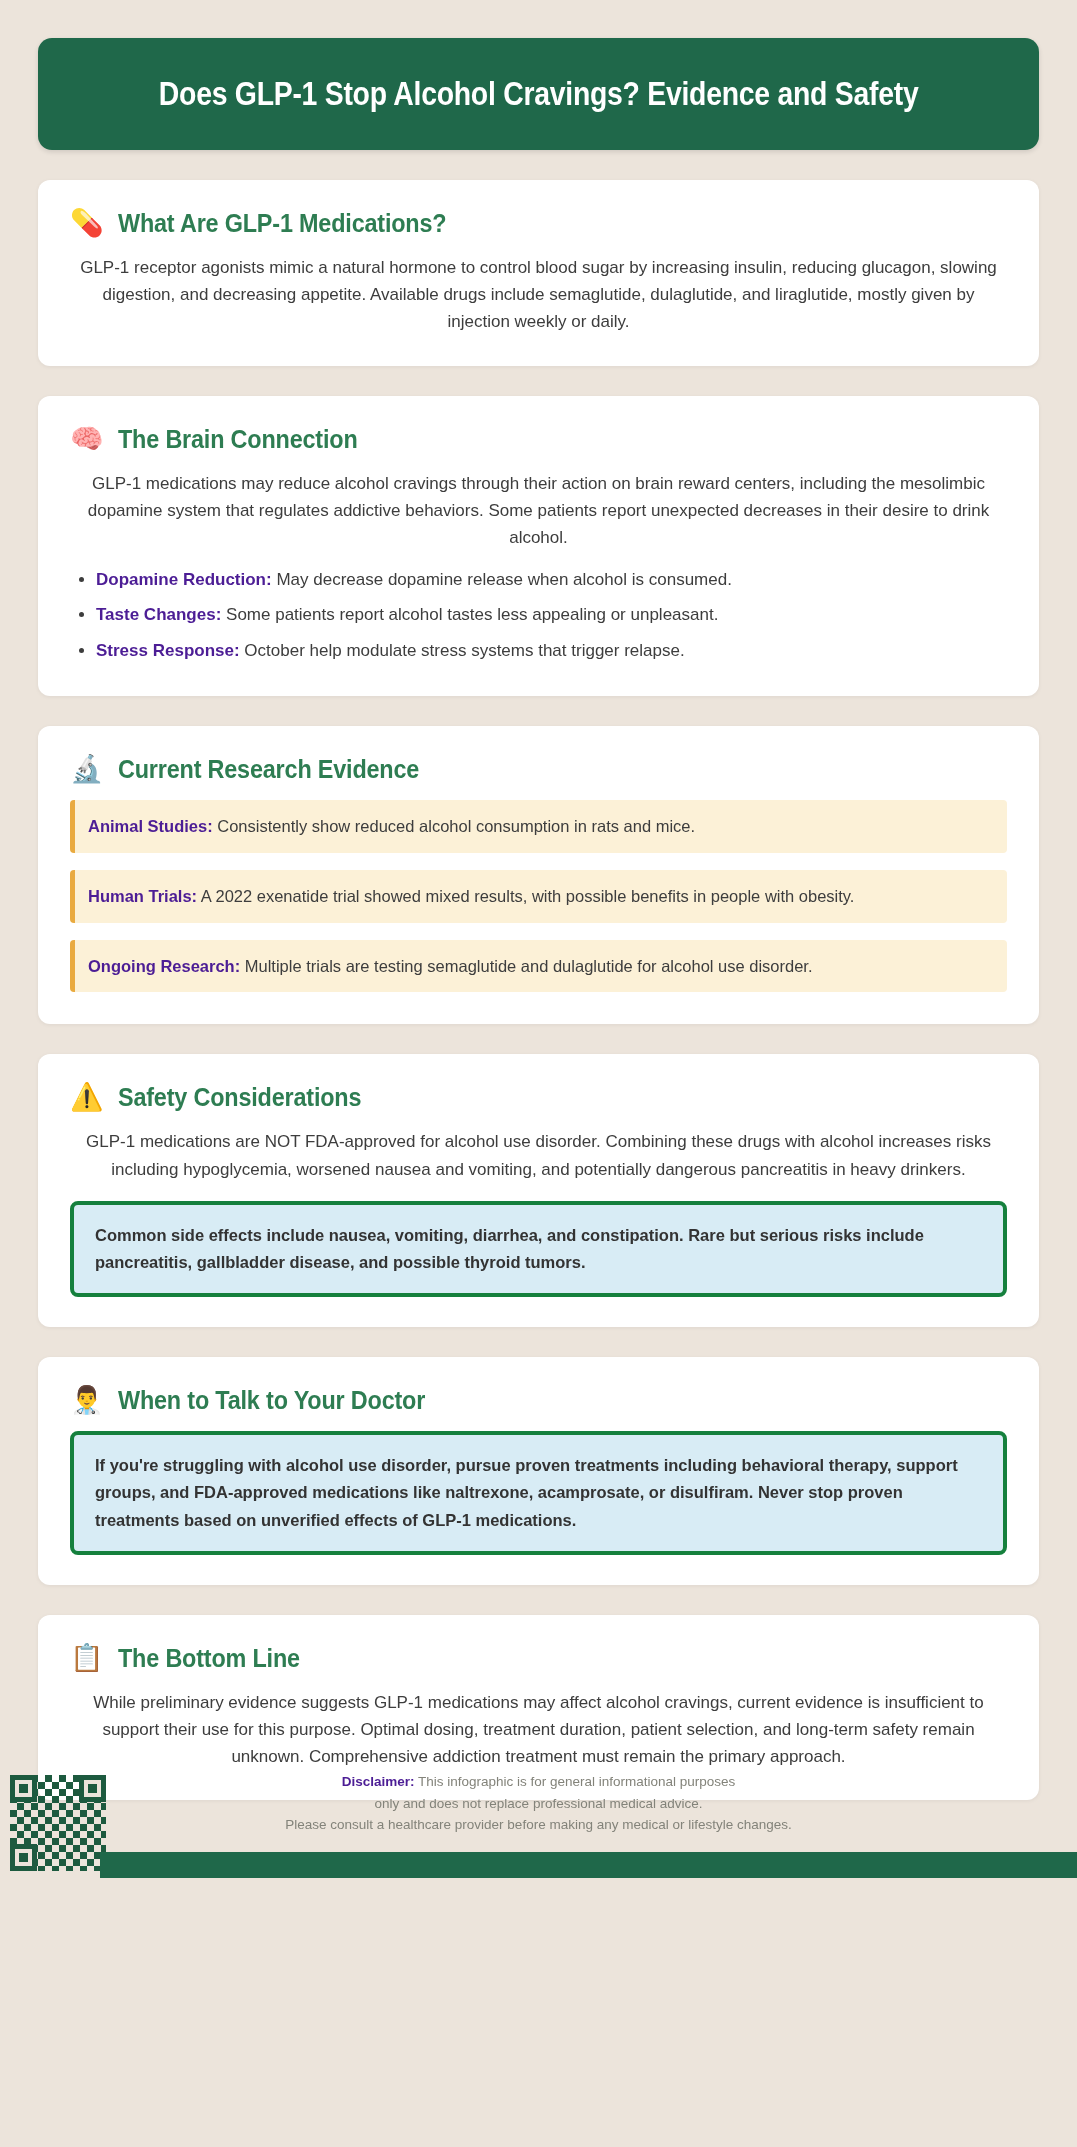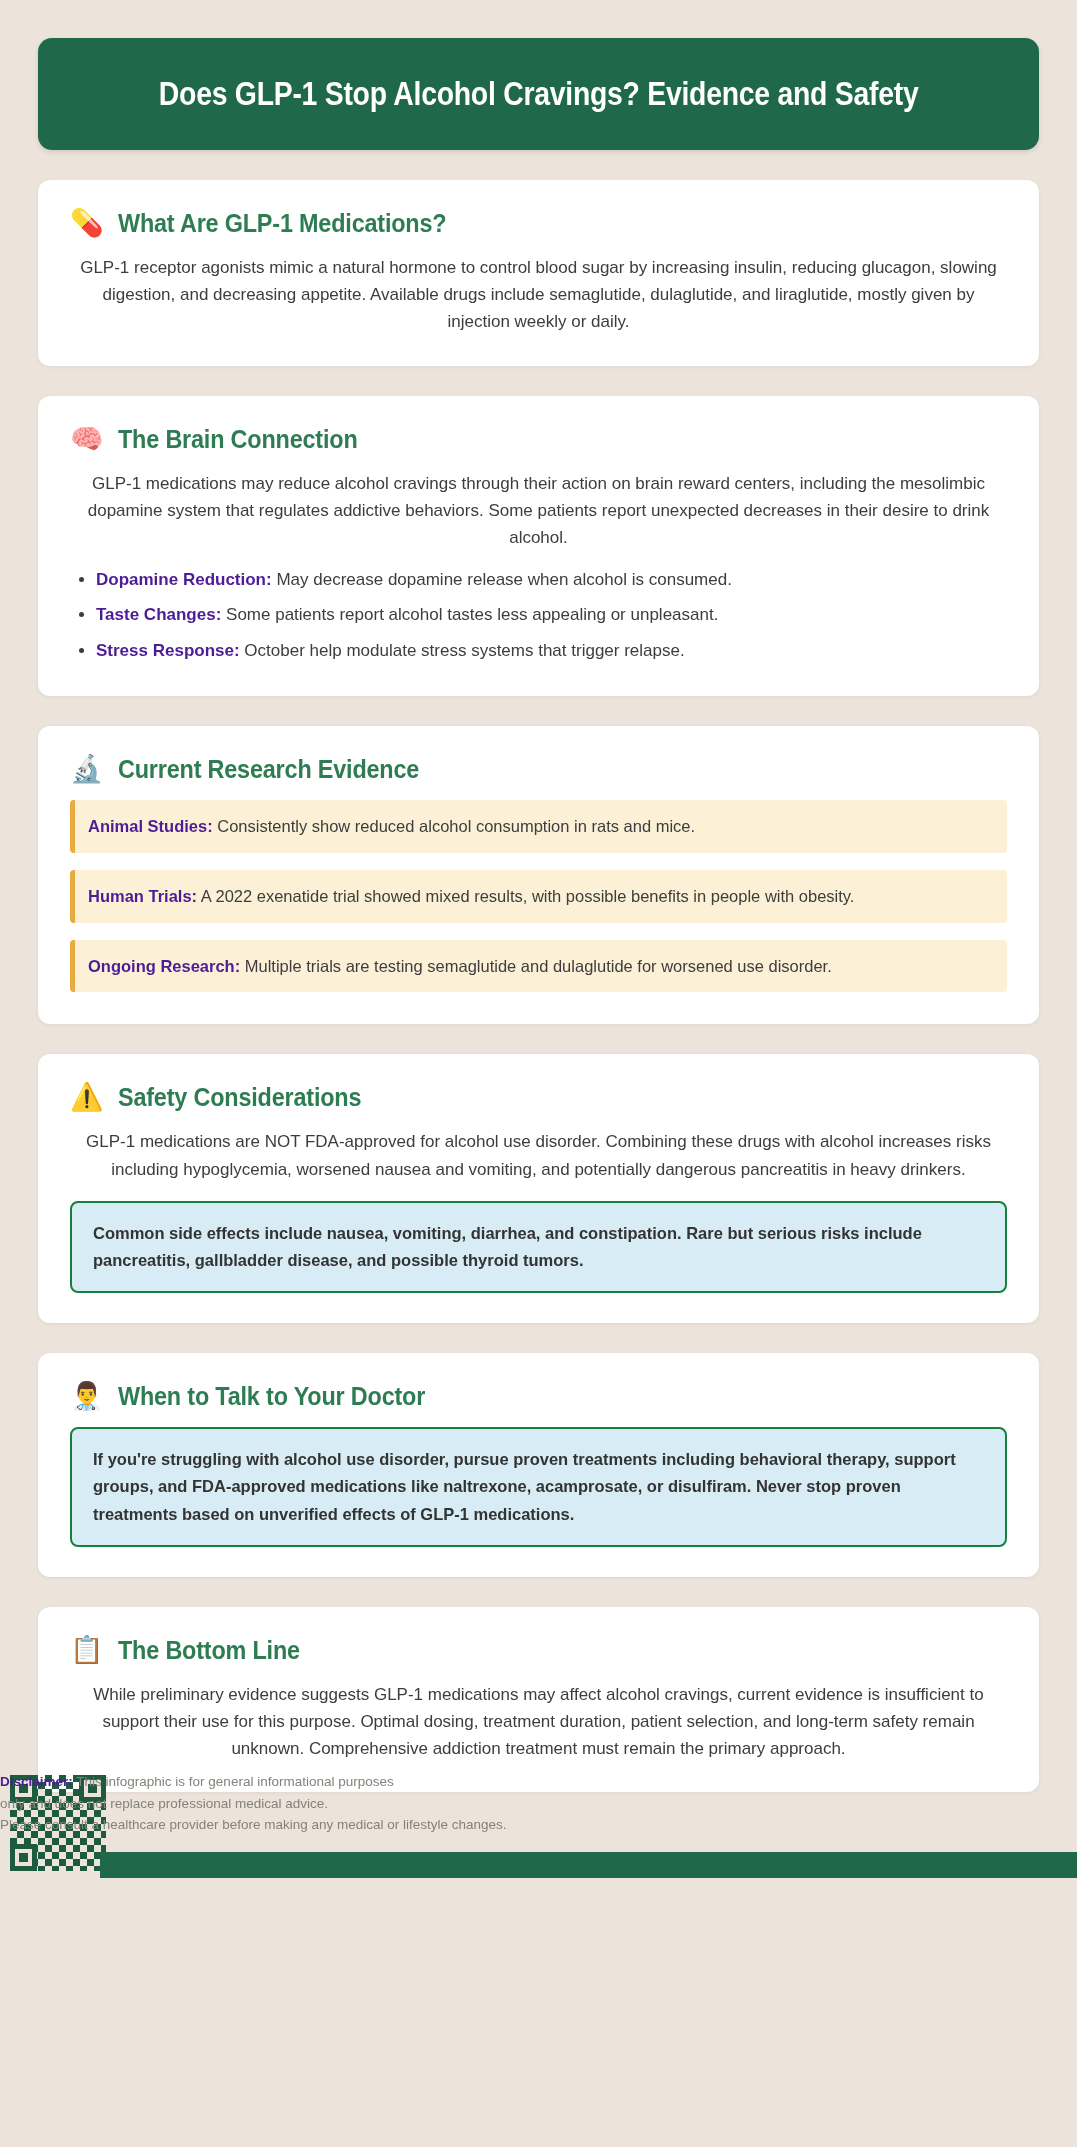--- a/index.html
+++ b/index.html
@@ -91,21 +91,21 @@
     margin-bottom:17px;
     font-size:16.5px;
     line-height:1.5;
     color:#3d3d3d;
   }
   .finding:last-child { margin-bottom:2px; }
 
   .callout {
     margin-top:18px;
     background:#d8ecf5;
-    border:2px solid #15803d;
+    border:4px solid #15803d;
     border-radius:8px;
     padding:17px 21px;
     font-size:16.5px;
     font-weight:bold;
     color:#333333;
     line-height:1.65;
   }
   .callout.no-gap { margin-top:4px; }
 
   .qr {
@@ -134,21 +134,21 @@
   }
   .finder.tl { left:0; top:0; }
   .finder.tr { right:0; top:0; }
   .finder.bl { left:0; bottom:0; }
 
   .disclaimer {
     position:absolute;
     bottom:42px;
     left:0;
     right:0;
-    text-align:left;
+    text-align:center;
     font-size:13.5px;
     color:#83837a;
     line-height:1.6;
   }
 
   .bottom-bar {
     position:absolute;
     bottom:0;
     left:100px;
     right:0;
@@ -191,21 +191,21 @@
       <span class="icon">🔬</span>
       <span class="card-title">Current Research Evidence</span>
     </div>
     <div class="finding">
       <span class="bold-label">Animal Studies:</span><span> Consistently show reduced alcohol consumption in rats and mice.</span>
     </div>
     <div class="finding">
       <span class="bold-label">Human Trials:</span><span> A 2022 exenatide trial showed mixed results, with possible benefits in people with obesity.</span>
     </div>
     <div class="finding">
-      <span class="bold-label">Ongoing Research:</span><span> Multiple trials are testing semaglutide and dulaglutide for worsened use disorder.</span>
+      <span class="bold-label">Ongoing Research:</span><span> Multiple trials are testing semaglutide and dulaglutide for alcohol use disorder.</span>
     </div>
   </div>
 
   <div class="card">
     <div class="card-head">
       <span class="icon">⚠️</span>
       <span class="card-title">Safety Considerations</span>
     </div>
     <p class="body-text">GLP-1 medications are NOT FDA-approved for alcohol use disorder. Combining these drugs with alcohol increases risks including hypoglycemia, worsened nausea and vomiting, and potentially dangerous pancreatitis in heavy drinkers.</p>
     <div class="callout">Common side effects include nausea, vomiting, diarrhea, and constipation. Rare but serious risks include pancreatitis, gallbladder disease, and possible thyroid tumors.</div>

